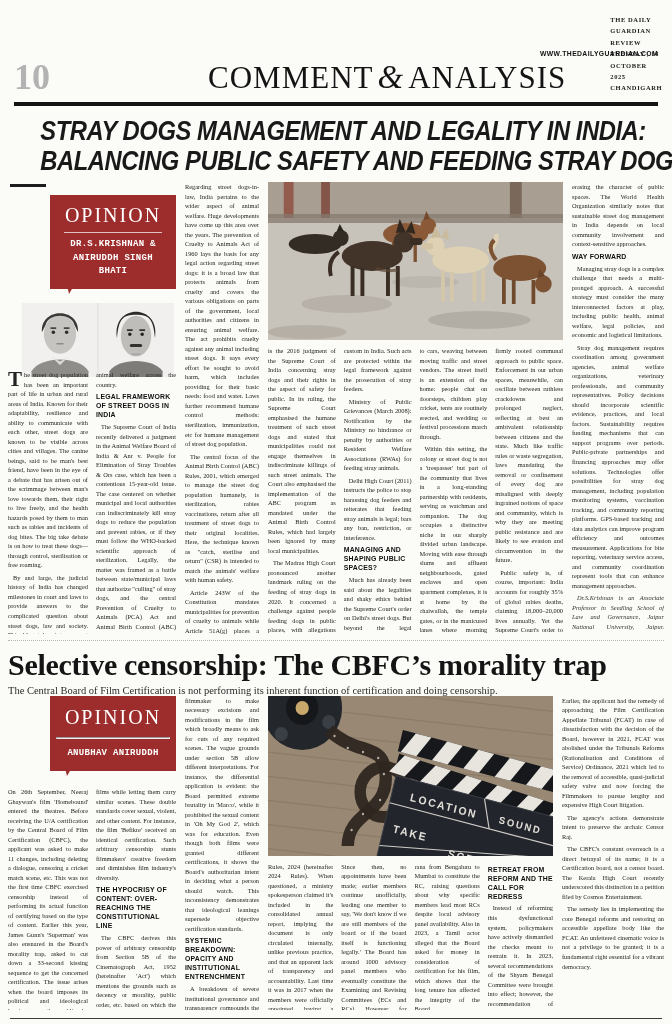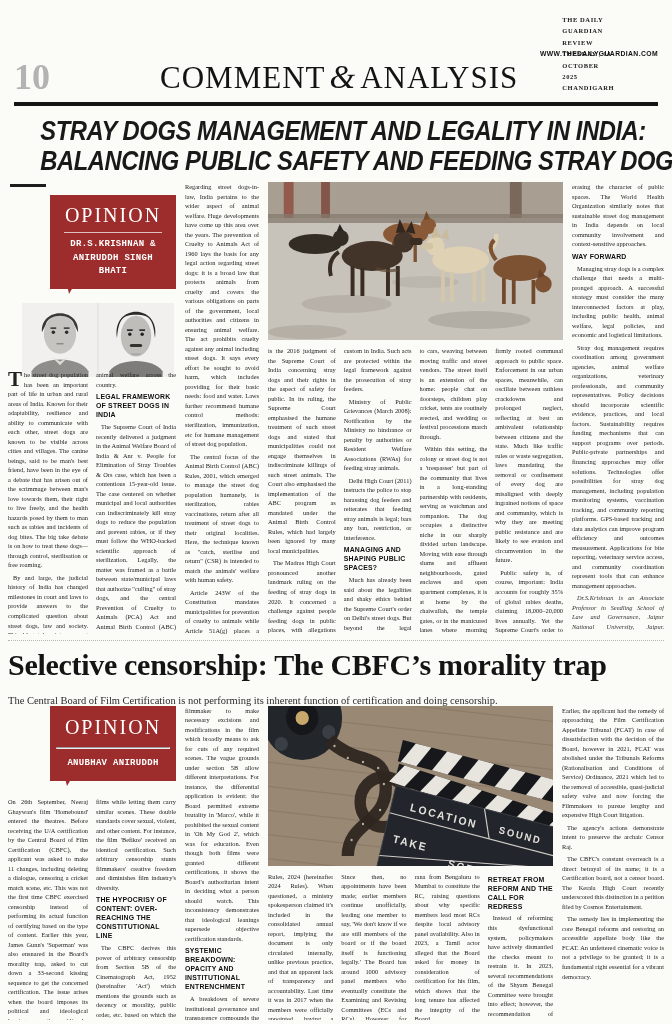--- a/index.html
+++ b/index.html
@@ -7,21 +7,21 @@
        font-family:"Liberation Serif",serif;color:#1c1c1c;}
   .page{width:672px;height:1024px;position:relative;}
 
   
   .masthead{position:relative;padding:14px 14px 0 14px;}
   .mast-row{display:flex;align-items:flex-end;gap:44px;}
   .page-num{font-family:"Liberation Serif",serif;font-weight:bold;font-size:36px;
             color:#b3b3b3;line-height:.9;padding-right:10px;}
   .mast-sep{width:1px;height:40px;background:#c9c9c9;margin-right:12px;}
   .section-title{font-family:"Liberation Serif",serif;font-size:31px;letter-spacing:1px;
-            color:#141414;line-height:1;white-space:nowrap;}
+            color:#141414;line-height:1;white-space:nowrap;margin-left:48px;}
   .section-title .amp{font-style:italic;font-size:33px;padding:0 4px;}
   .pub-block{margin-left:auto;padding-right:96px;font-family:"Liberation Serif",serif;
             font-weight:bold;font-size:6.5px;letter-spacing:.6px;line-height:1.75;color:#222;}
   .website{position:absolute;right:14px;top:50px;font-family:"Liberation Sans",sans-serif;
             font-weight:bold;font-size:6.8px;letter-spacing:.4px;color:#111;}
   .mast-bar{height:4px;background:#141414;margin:8px 14px 0 14px;}
 
   
   .a1-head{margin:10px 0 6px 0;text-align:center;font-style:italic;}
   .h1line{font-family:"Liberation Sans",sans-serif;font-weight:bold;font-size:27px;
@@ -55,21 +55,21 @@
   .a1-col3{width:74px;flex:none;}
   .a1-mid{flex:1;display:flex;flex-direction:column;min-width:0;}
   .photo1{height:158px;flex:none;margin-bottom:6px;}
   .photo1 svg,.photo2 svg,.portraits svg{display:block;width:100%;height:100%;}
   .fourcols{flex:1;display:flex;gap:8px;overflow:hidden;}
   .a1-col8{width:92px;flex:none;}
 
   
   .divider-dotted{border-top:1px dotted #b5b5b5;margin:6px 8px 0 8px;}
   .a2-head{font-family:"Liberation Serif",serif;font-weight:bold;font-size:30px;
-          letter-spacing:-.3px;color:#141414;margin:8px 8px 14px 8px;line-height:1.05;}
+          letter-spacing:-.3px;color:#141414;margin:8px 8px 4px 8px;line-height:1.05;}
   .a2-standfirst{font-family:"Liberation Serif",serif;font-size:10.5px;color:#2b2b2b;
           margin:2px 8px 0 8px;}
   .a2-body{display:flex;gap:9px;padding:0 8px;height:314px;}
   .a2-left{width:168px;flex:none;display:flex;flex-direction:column;}
   .bubble2{position:relative;background:#9d2c2c;color:#fff;margin-left:42px;
           padding:10px 6px 11px 6px;text-align:center;}
   .bubble2:after{content:"";position:absolute;left:14px;bottom:-12px;width:0;height:0;
           border:7px solid transparent;border-top:12px solid #9d2c2c;border-left-width:3px;}
   .a2-col3{width:74px;flex:none;}
   .a2-mid{flex:1;display:flex;flex-direction:column;min-width:0;}

